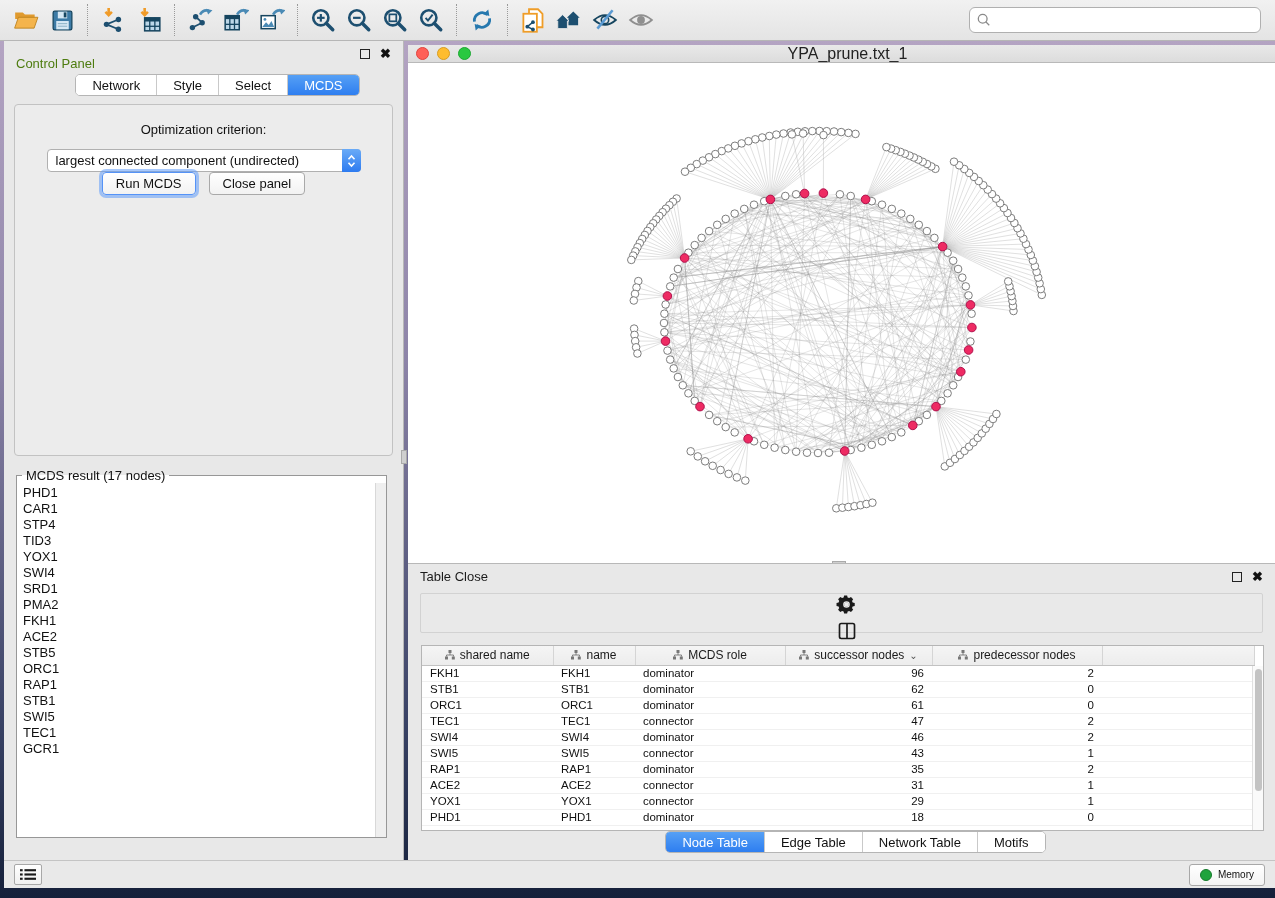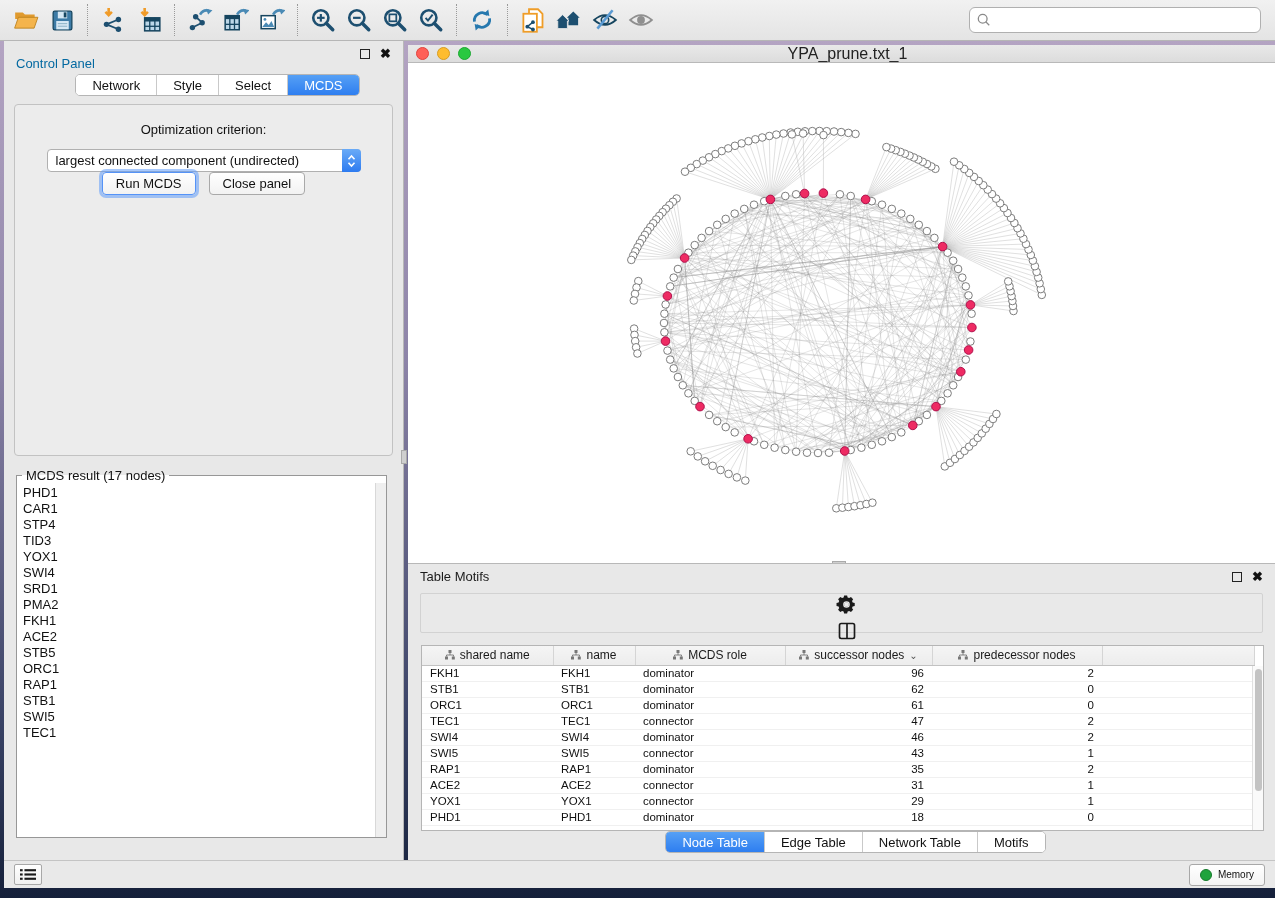--- a/index.html
+++ b/index.html
@@ -17,21 +17,21 @@
   .search-wrap { margin-left:auto; margin-right:6px; width:292px; height:26px;
     background:#fff; border:1px solid #b0b0b0; border-radius:6px; display:flex;
     align-items:center; padding:0 7px; }
   .search-wrap input { border:none; outline:none; flex:1; font-size:12px; margin-left:5px;
     font-family:"Liberation Sans",sans-serif; background:transparent; }
 
   
   .control-panel { position:absolute; left:4px; top:41px; width:400px; height:819px;
     background:#e8e8e8; border-right:1px solid #b8b8b8; }
   .cp-header { height:26px; display:flex; align-items:center; padding:0 12px; }
-  .cp-title { font-size:13px; color:#0369a1;margin-top:19px; }
+  .cp-title { font-size:13px; color:#4d7c0f;margin-top:19px; }
   .win-icons { margin-left:auto; display:flex; gap:10px; align-items:center; }
   .float-ic { width:10px; height:10px; border:1.5px solid #222; background:transparent; }
   .close-ic { font-size:13px; font-weight:bold; color:#111; line-height:10px; }
 
   .seg { display:flex; border:1px solid #b5b5b5; border-radius:5px; overflow:hidden;
     background:#fff; height:22px;margin-left:28px; }
   .seg .sg { padding:0 16px; font-size:13px; color:#111; display:flex; align-items:center;
     border-right:1px solid #c9c9c9; background:#fff; }
   .seg .sg:last-child { border-right:none; }
   .seg .sg.active { background:linear-gradient(#56a0f5,#2e7ef0); color:#fff; }
@@ -320,20 +320,21 @@
         <div class="result-item">SRD1</div>
         <div class="result-item">PMA2</div>
         <div class="result-item">FKH1</div>
         <div class="result-item">ACE2</div>
         <div class="result-item">STB5</div>
         <div class="result-item">ORC1</div>
         <div class="result-item">RAP1</div>
         <div class="result-item">STB1</div>
         <div class="result-item">SWI5</div>
         <div class="result-item">TEC1</div>
+        <div class="result-item">GCR1</div>
       </div>
     <div class="result-scroll"></div>
   </fieldset>
 </div>
 
 <div class="net-win">
   <div class="v-handle"></div>
   <div class="h-handle"></div>
   <div class="net-titlebar">
     <span class="net-title">YPA_prune.txt_1</span>
@@ -989,21 +990,21 @@
         <circle cx="292.0" cy="343.6" r="4.3" fill="#ee2b63" stroke="#b0104c" stroke-width="1"></circle>
         <circle cx="276.6" cy="195.0" r="4.3" fill="#ee2b63" stroke="#b0104c" stroke-width="1"></circle>
         <circle cx="259.4" cy="233.0" r="4.3" fill="#ee2b63" stroke="#b0104c" stroke-width="1"></circle>
         <circle cx="257.5" cy="278.1" r="4.3" fill="#ee2b63" stroke="#b0104c" stroke-width="1"></circle>
       </svg>
   </div>
 </div>
 
 <div class="table-panel">
   <div class="tp-header">
-    <span class="tp-title">Table Motifs</span>
+    <span class="tp-title">Table Close</span>
     <span class="win-icons">
       <span class="float-ic"></span>
       <span class="close-ic">✖</span>
     </span>
   </div>
 
   <div class="tp-toolbar">
     <button class="tp-tbtn">
       <svg width="21" height="21" viewBox="0 0 24 24">
         <path fill="#1a1a1a" d="M12 8.2A3.8 3.8 0 1 0 12 15.8 3.8 3.8 0 0 0 12 8.2zm9.4 5.5l-2.4.6a7.3 7.3 0 0 1-.7 1.7l1.3 2.1-2.5 2.5-2.1-1.3a7.3 7.3 0 0 1-1.7.7l-.6 2.4h-3.4l-.6-2.4a7.3 7.3 0 0 1-1.7-.7l-2.1 1.3-2.5-2.5 1.3-2.1a7.3 7.3 0 0 1-.7-1.7l-2.4-.6v-3.4l2.4-.6a7.3 7.3 0 0 1 .7-1.7L2.4 5.9 4.9 3.4 7 4.7a7.3 7.3 0 0 1 1.7-.7l.6-2.4h3.4l.6 2.4a7.3 7.3 0 0 1 1.7.7l2.1-1.3 2.5 2.5-1.3 2.1a7.3 7.3 0 0 1 .7 1.7l2.4.6zM12 9.6A2.4 2.4 0 1 1 12 14.4 2.4 2.4 0 0 1 12 9.6z"></path>

